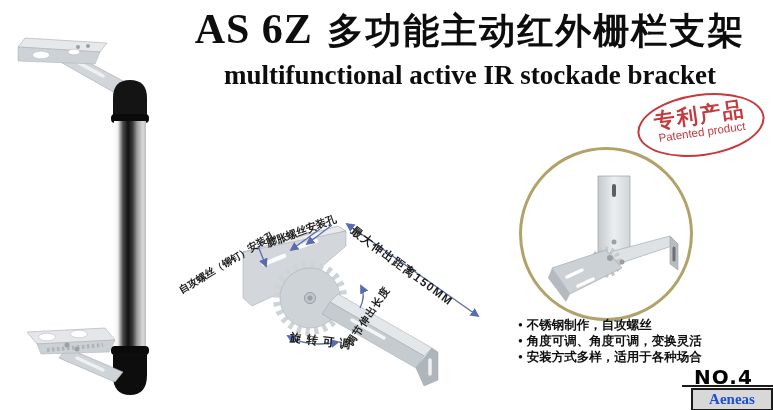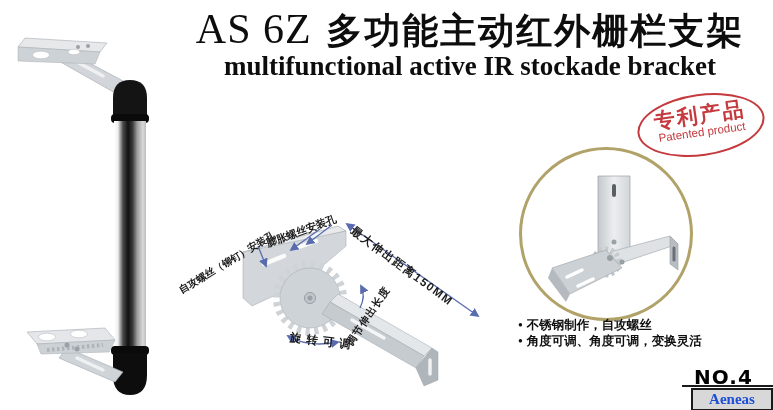--- a/index.html
+++ b/index.html
@@ -2,23 +2,23 @@
 <html><head>
 <meta charset="utf-8">
 <style>
   html,body{margin:0;padding:0;background:#fff;}
   .page{position:relative;width:773px;height:410px;background:#ffffff;overflow:hidden;
         font-family:"Liberation Sans",sans-serif;color:#0d0d0d;}
 
   
   .header{position:absolute;left:168px;top:8px;width:604px;text-align:center;line-height:1;}
   .title-line{white-space:nowrap;}
-  .model{font-family:"Liberation Serif",serif;font-weight:normal;font-size:42px;letter-spacing:1px;}
+  .model{font-family:"Liberation Serif",serif;font-weight:bold;font-size:42px;letter-spacing:1px;}
   .title-cn{font-weight:bold;font-size:36px;letter-spacing:2px;margin-left:10px;}
-  .subtitle{font-family:"Liberation Serif",serif;font-weight:bold;font-size:27px;margin-top:3px;
+  .subtitle{font-family:"Liberation Serif",serif;font-weight:bold;font-size:27px;margin-top:12px;
             letter-spacing:0px;white-space:nowrap;}
 
   
   .left-art{position:absolute;left:5px;top:18px;width:175px;height:385px;}
 
   
   .diagram{position:absolute;left:180px;top:198px;width:300px;height:210px;}
   .ann{position:absolute;font-weight:bold;color:#1b1b1b;white-space:nowrap;transform-origin:left center;}
   .ann-self{left:180px;top:284px;font-size:10px;transform:rotate(-31deg);}
   .ann-exp{left:267px;top:237px;font-size:10.5px;transform:rotate(-20deg);}
@@ -181,20 +181,21 @@
         <line x1="56" y1="136" x2="71" y2="129" stroke="#ffffff" stroke-width="3.5" stroke-linecap="round"></line>
         <circle cx="88" cy="108" r="3" fill="#98a0a6"></circle>
         <circle cx="100" cy="112" r="2.5" fill="#98a0a6"></circle>
       </g>
     </svg>
   </div>
 
   <ul class="features">
     <li>不锈钢制作，自攻螺丝</li>
     <li>角度可调、角度可调，变换灵活</li>
+    <li>安装方式多样，适用于各种场合</li>
   </ul>
 
   <div class="page-no">NO.4</div>
   <div class="footer-line"></div>
   <div class="brand-box">
     <span>Aeneas</span>
   </div>
 
 </div>
 

